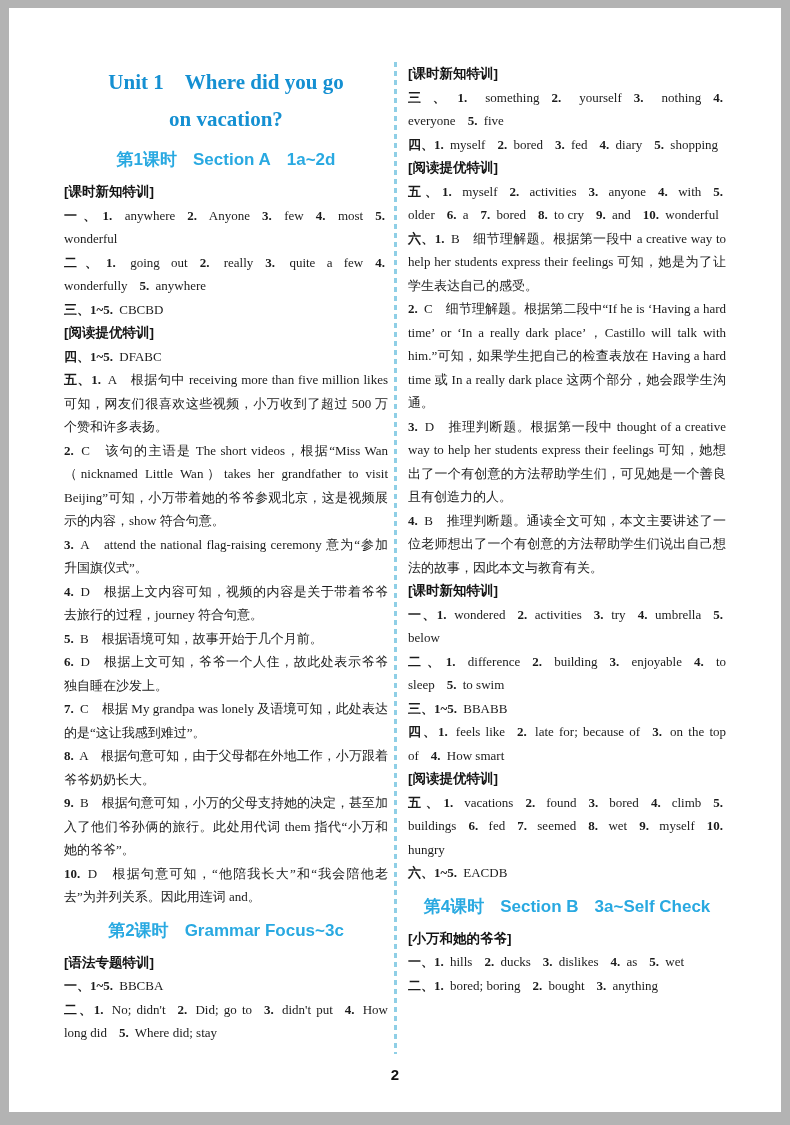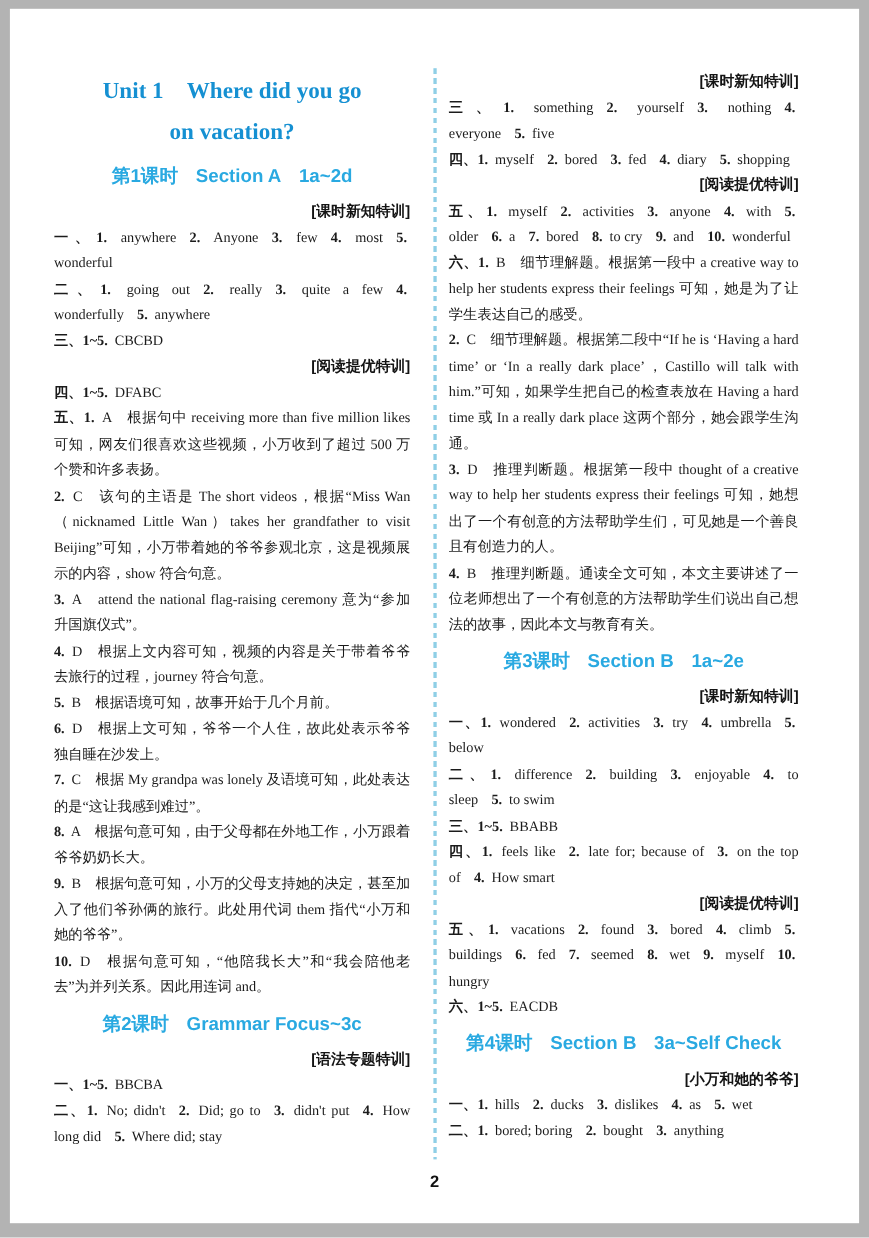--- a/index.html
+++ b/index.html
@@ -8,21 +8,21 @@
     background:#b3b3b3;
     font-family:"Liberation Serif","DejaVu Serif",serif;
     position:relative;overflow:hidden;
   }
   .page{
     position:absolute;left:9px;top:8px;right:9px;bottom:13px;
     background:#ffffff;
     overflow:hidden;
   }
   .col{position:absolute;top:54px;}
-  .col-left{left:40px;width:324px;}
+  .col-left{left:55px;width:324px;}
   .col-right{left:399px;width:318px;}
   .divider{
     position:absolute;left:385px;top:54px;width:3px;height:992px;
     background:repeating-linear-gradient(to bottom,var(--divider-blue,#8fcfe6) 0 5px,transparent 5px 9px);
   }
   .unit-title{
     margin:2px 0 6px 0;
     font-family:"Liberation Serif","DejaVu Serif",serif;
     font-weight:700;
     font-size:21px;line-height:37px;
@@ -36,21 +36,20 @@
     font-size:17px;line-height:26px;
     text-align:center;
     color:var(--section-blue,#29a9e1);
   }
   .section-header span{margin:0 8px;}
   .bracket-header{
     font-family:"Liberation Sans","DejaVu Sans",sans-serif;
     font-weight:700;
     font-size:13.5px;line-height:23.5px;
     color:#141414;
-    text-align:right;
   }
   .answer-line{
     margin:0;
     font-size:13px;line-height:23.5px;
     text-align:justify;
     color:#1b1b1b;
   }
   .answer-line .num{font-weight:700;}
   .answer-line .num:not(:first-child){margin-left:12px;}
   .answer-line .num{margin-right:3px;}
@@ -96,21 +95,20 @@
   <div class="col col-right" id="col-right">
       <div class="bracket-header">[课时新知特训]</div>
       <p class="answer-line"><span class="num">三、1.</span><span> something</span><span class="num">2.</span><span> yourself</span><span class="num">3.</span><span> nothing</span><span class="num">4.</span><span> everyone</span><span class="num">5.</span><span> five</span></p>
       <p class="answer-line"><span class="num">四、1.</span><span> myself</span><span class="num">2.</span><span> bored</span><span class="num">3.</span><span> fed</span><span class="num">4.</span><span> diary</span><span class="num">5.</span><span> shopping</span></p>
       <div class="bracket-header">[阅读提优特训]</div>
       <p class="answer-line"><span class="num">五、1.</span><span> myself</span><span class="num">2.</span><span> activities</span><span class="num">3.</span><span> anyone</span><span class="num">4.</span><span> with</span><span class="num">5.</span><span> older</span><span class="num">6.</span><span> a</span><span class="num">7.</span><span> bored</span><span class="num">8.</span><span> to cry</span><span class="num">9.</span><span> and</span><span class="num">10.</span><span> wonderful</span></p>
       <p class="answer-line"><span class="num">六、1.</span><span> B　细节理解题。根据第一段中 a creative way to help her students express their feelings 可知，她是为了让学生表达自己的感受。</span></p>
       <p class="answer-line"><span class="num">2.</span><span> C　细节理解题。根据第二段中“If he is ‘Having a hard time’ or ‘In a really dark place’，Castillo will talk with him.”可知，如果学生把自己的检查表放在 Having a hard time 或 In a really dark place 这两个部分，她会跟学生沟通。</span></p>
       <p class="answer-line"><span class="num">3.</span><span> D　推理判断题。根据第一段中 thought of a creative way to help her students express their feelings 可知，她想出了一个有创意的方法帮助学生们，可见她是一个善良且有创造力的人。</span></p>
       <p class="answer-line"><span class="num">4.</span><span> B　推理判断题。通读全文可知，本文主要讲述了一位老师想出了一个有创意的方法帮助学生们说出自己想法的故事，因此本文与教育有关。</span></p>
-      <h2 class="section-header"><span>第3课时</span><span>Section B</span><span>1a~2e</span></h2>
       <div class="bracket-header">[课时新知特训]</div>
       <p class="answer-line"><span class="num">一、1.</span><span> wondered</span><span class="num">2.</span><span> activities</span><span class="num">3.</span><span> try</span><span class="num">4.</span><span> umbrella</span><span class="num">5.</span><span> below</span></p>
       <p class="answer-line"><span class="num">二、1.</span><span> difference</span><span class="num">2.</span><span> building</span><span class="num">3.</span><span> enjoyable</span><span class="num">4.</span><span> to sleep</span><span class="num">5.</span><span> to swim</span></p>
       <p class="answer-line"><span class="num">三、1~5.</span><span> BBABB</span></p>
       <p class="answer-line"><span class="num">四、1.</span><span> feels like</span><span class="num">2.</span><span> late for; because of</span><span class="num">3.</span><span> on the top of</span><span class="num">4.</span><span> How smart</span></p>
       <div class="bracket-header">[阅读提优特训]</div>
       <p class="answer-line"><span class="num">五、1.</span><span> vacations</span><span class="num">2.</span><span> found</span><span class="num">3.</span><span> bored</span><span class="num">4.</span><span> climb</span><span class="num">5.</span><span> buildings</span><span class="num">6.</span><span> fed</span><span class="num">7.</span><span> seemed</span><span class="num">8.</span><span> wet</span><span class="num">9.</span><span> myself</span><span class="num">10.</span><span> hungry</span></p>
       <p class="answer-line"><span class="num">六、1~5.</span><span> EACDB</span></p>
       <h2 class="section-header"><span>第4课时</span><span>Section B</span><span>3a~Self Check</span></h2>
       <div class="bracket-header">[小万和她的爷爷]</div>

